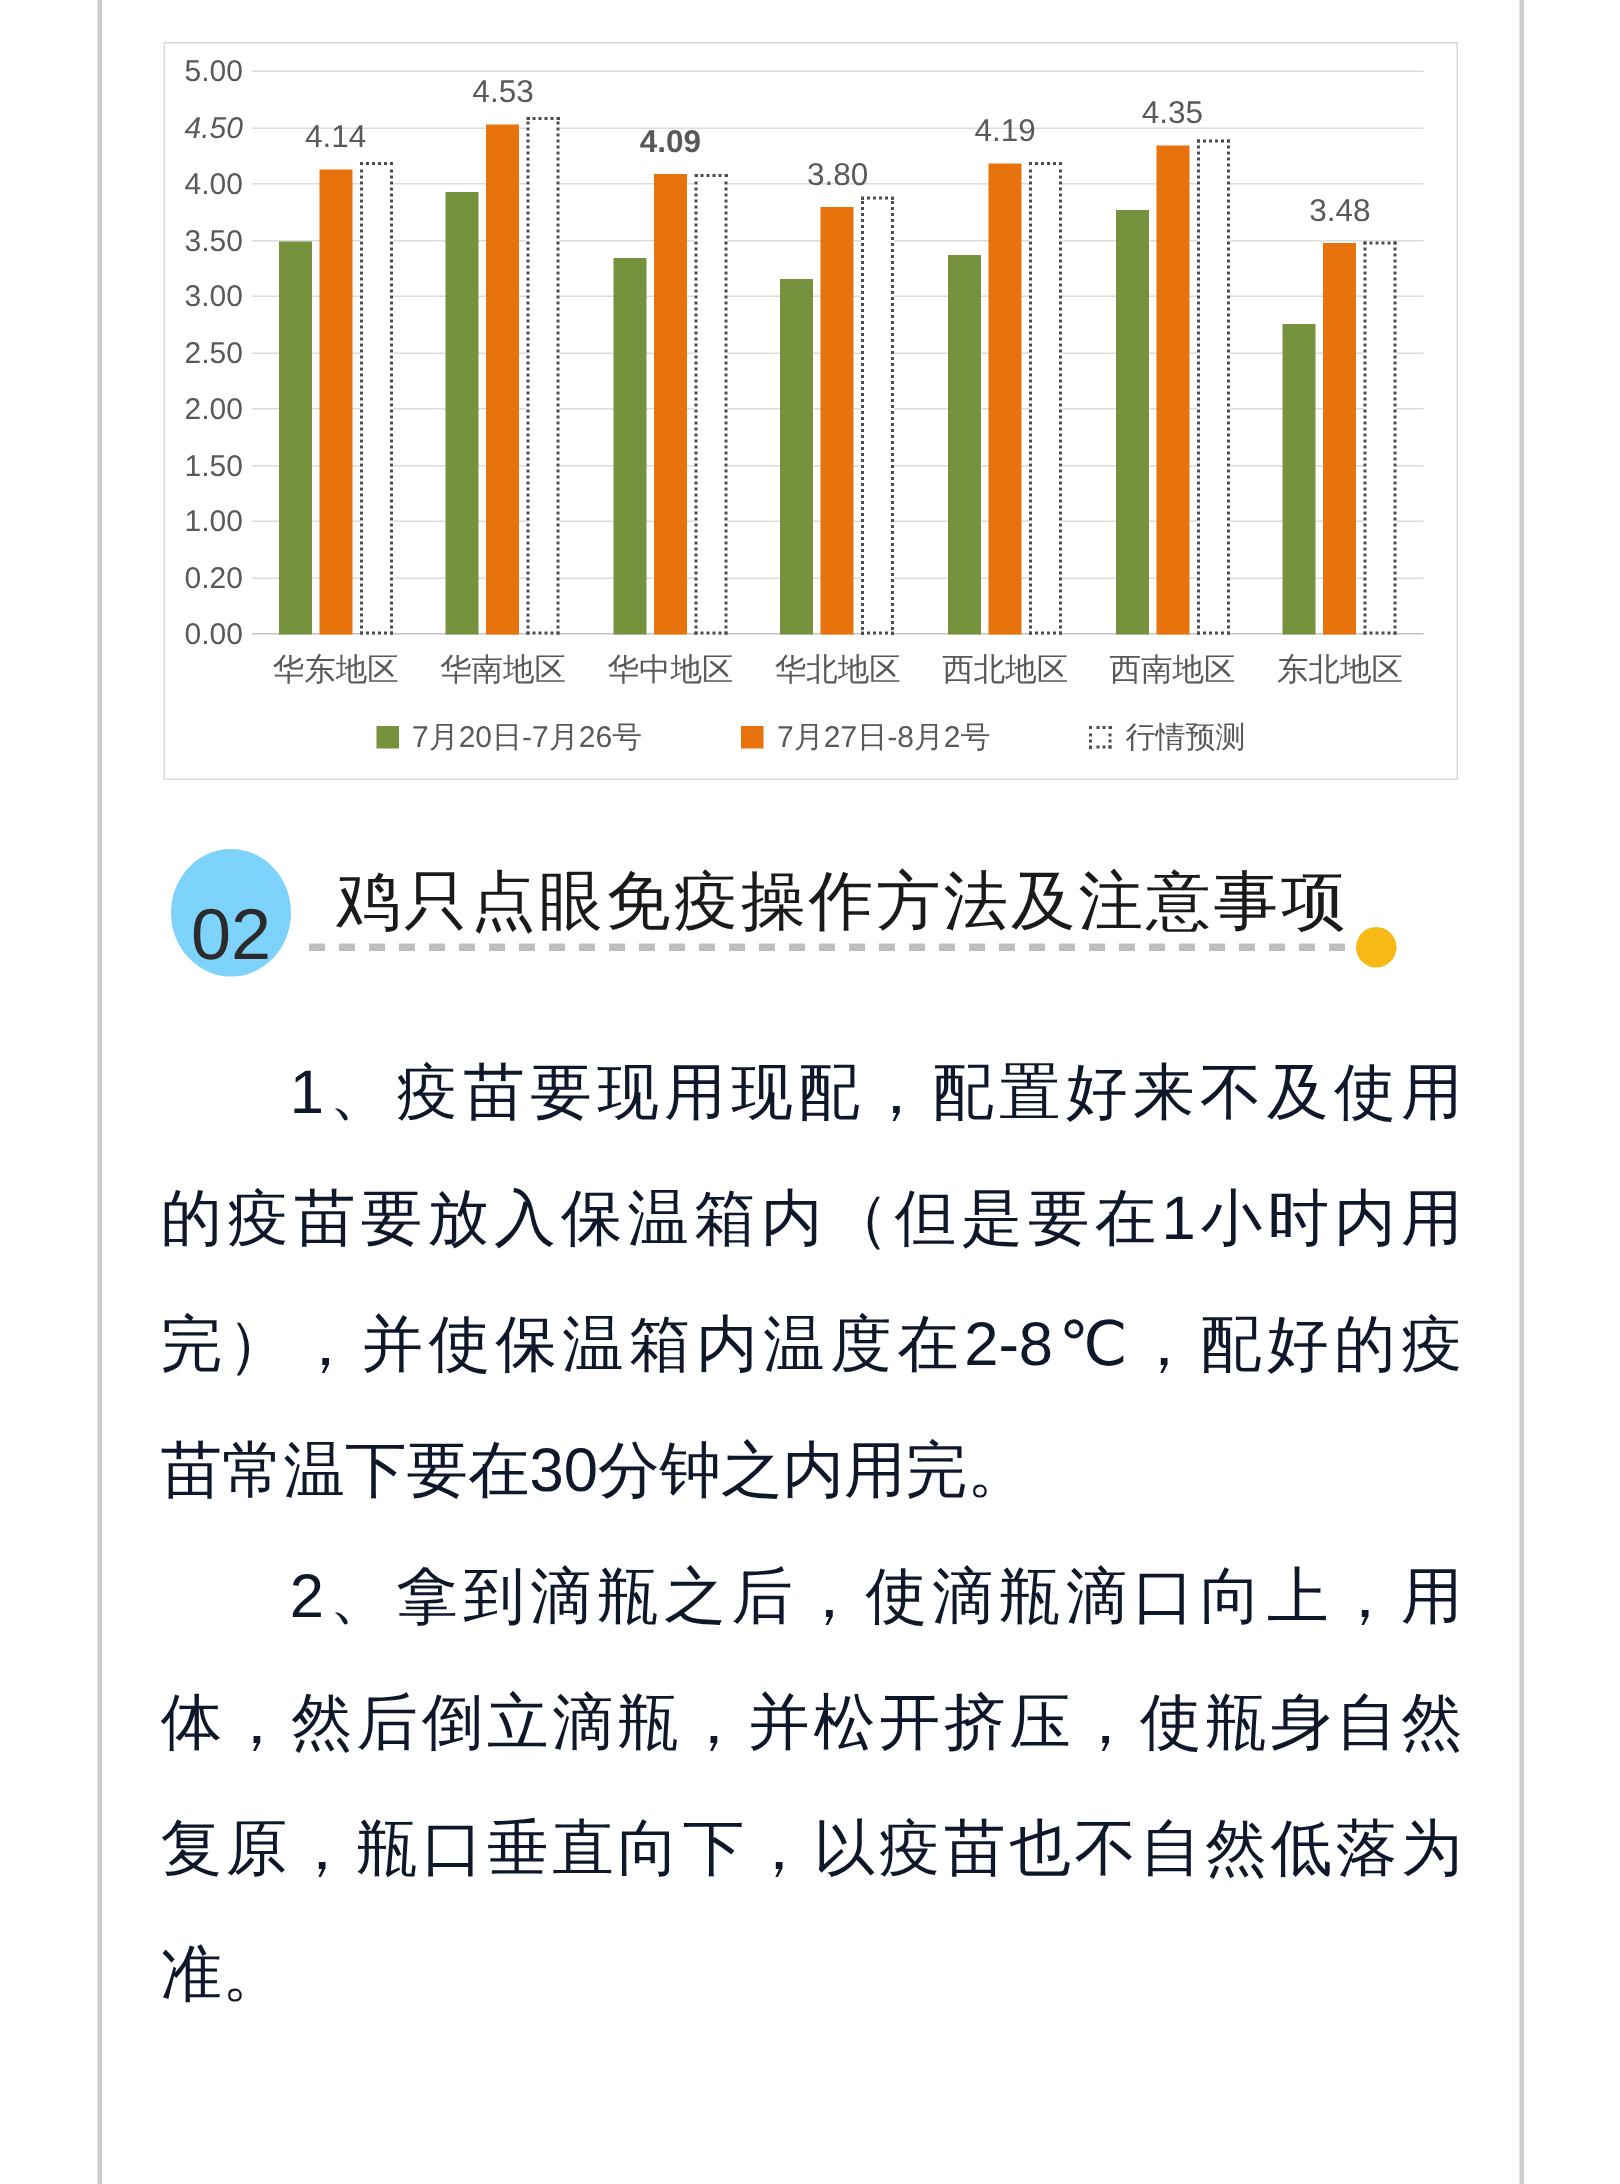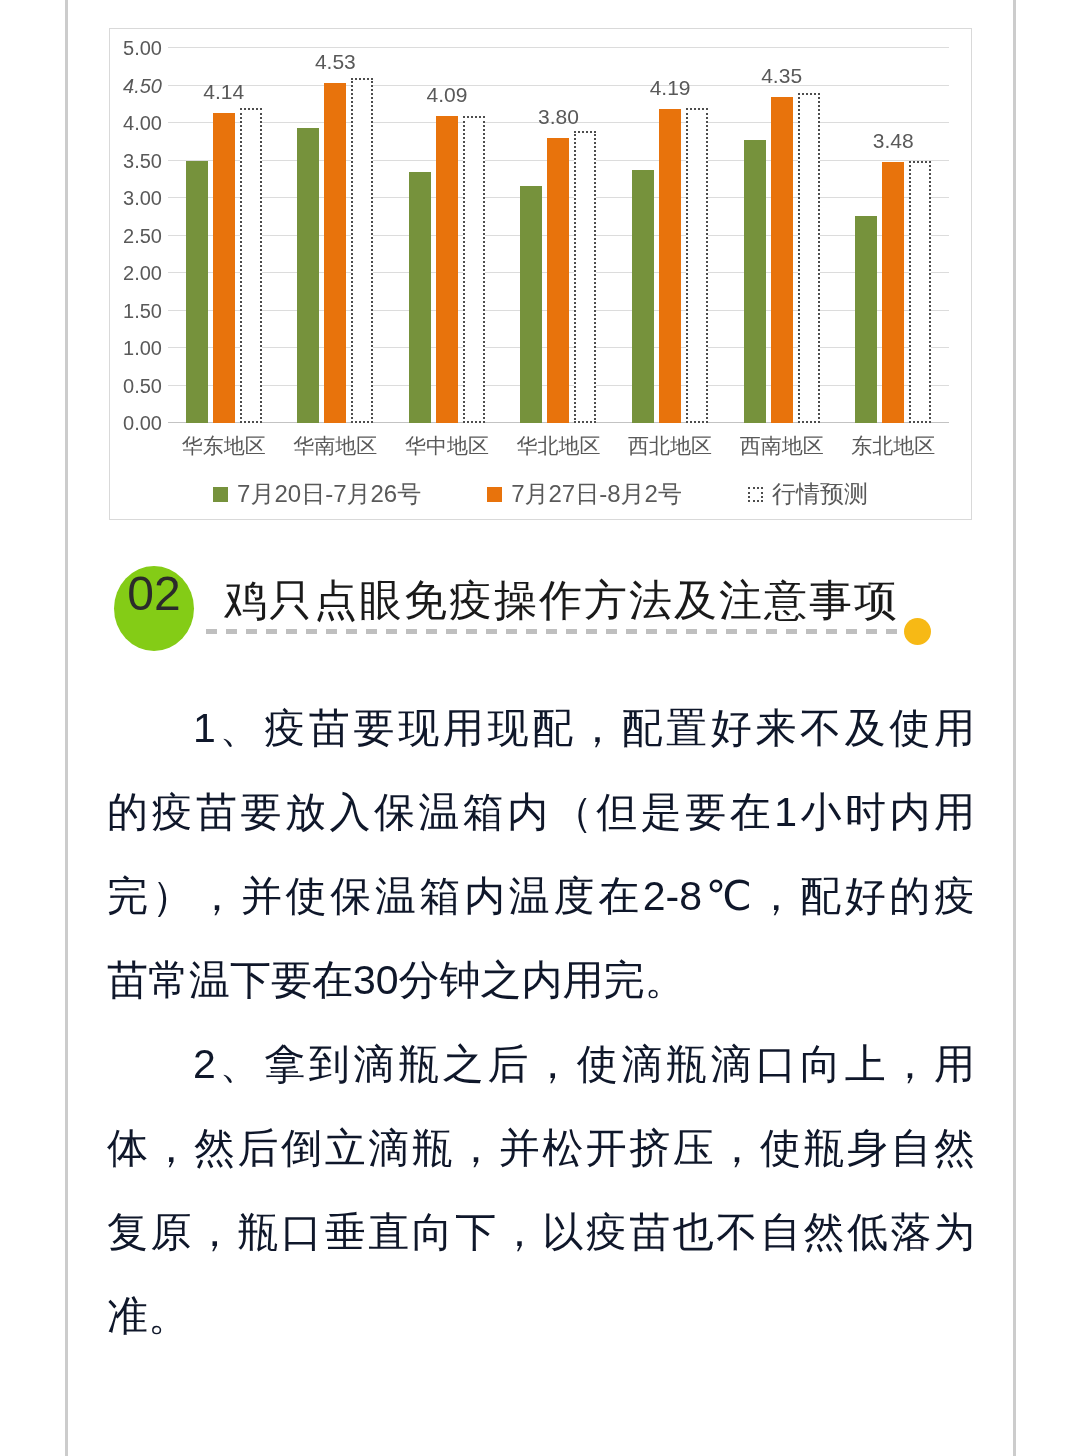--- a/index.html
+++ b/index.html
@@ -20,27 +20,27 @@
   .gridline.base{background:#c3c3c3;}
   .bar-group{position:absolute;bottom:0;height:100%;display:flex;align-items:flex-end;
              justify-content:center;gap:5px;}
   .bar{width:22px;}
   .bar.dotted{background:#ffffff;border:2px dotted #4d4d4d;box-sizing:border-box;}
   .bar-label{position:absolute;left:0;right:0;text-align:center;font-size:21px;color:#595959;}
   .cats{position:absolute;left:58px;top:403px;width:781px;display:flex;}
   .cat{flex:1;text-align:center;font-size:21px;color:#595959;}
   .legend{position:absolute;left:0;right:0;top:449px;display:flex;justify-content:center;
           align-items:center;gap:66px;}
-  .legend-item{display:flex;align-items:center;gap:9px;font-size:24px;color:#595959;}
+  .legend-item{display:flex;align-items:center;gap:9px;font-size:20px;color:#595959;}
   .swatch{width:15px;height:15px;}
   .swatch.dotted{background:#ffffff;border:2px dotted #4d4d4d;box-sizing:border-box;}
 
   
   .badge{position:absolute;left:114px;top:566px;width:80px;height:85px;border-radius:50%;
-         background:#84cc16;display:flex;align-items:flex-start;justify-content:center;
+         background:#7dd3fc;display:flex;align-items:flex-end;justify-content:center;
          font-size:48px;font-weight:500;color:#2b2b2b;}
   .section-title{position:absolute;left:224px;top:572px;font-size:43px;font-weight:400;
                  color:#1a1a1a;letter-spacing:2px;white-space:nowrap;}
   .dashes{position:absolute;left:206px;top:629px;width:696px;height:5px;
           background:repeating-linear-gradient(90deg,#bfbfbf 0 11px,transparent 11px 20px);}
   .end-dot{position:absolute;left:904px;top:618px;width:27px;height:27px;border-radius:50%;
            background:#f7b915;}
 
   
   .article{position:absolute;left:107px;top:686px;width:868px;}
@@ -52,21 +52,21 @@
 </head>
 <body>
 
 <div class="page">
   <div class="edge left"></div>
   <div class="edge right"></div>
 
   <div class="chart-card">
     <div class="yticks" id="yticks">
         <div class="ytick" style="bottom: 0%;">0.00</div>
-        <div class="ytick" style="bottom: 10%;">0.50</div>
+        <div class="ytick" style="bottom: 10%;">0.20</div>
         <div class="ytick" style="bottom: 20%;">1.00</div>
         <div class="ytick" style="bottom: 30%;">1.50</div>
         <div class="ytick" style="bottom: 40%;">2.00</div>
         <div class="ytick" style="bottom: 50%;">2.50</div>
         <div class="ytick" style="bottom: 60%;">3.00</div>
         <div class="ytick" style="bottom: 70%;">3.50</div>
         <div class="ytick" style="bottom: 80%;">4.00</div>
         <div class="ytick" style="bottom: 90%; font-style: italic;">4.50</div>
         <div class="ytick" style="bottom: 100%;">5.00</div>
       </div>
@@ -91,21 +91,21 @@
         <div class="bar-group" style="left: 14.2857%; width: 14.2857%;">
           <div class="bar" style="height: 78.6%; background: rgb(118, 146, 60);"></div>
           <div class="bar" style="height: 90.6%; background: rgb(232, 115, 12);"></div>
           <div class="bar dotted" style="height: 92%;"></div>
           <div class="bar-label" style="bottom: calc(90.6% + 9px);">4.53</div>
         </div>
         <div class="bar-group" style="left: 28.5714%; width: 14.2857%;">
           <div class="bar" style="height: 67%; background: rgb(118, 146, 60);"></div>
           <div class="bar" style="height: 81.8%; background: rgb(232, 115, 12);"></div>
           <div class="bar dotted" style="height: 82%;"></div>
-          <div class="bar-label" style="bottom: calc(81.8% + 9px);">4.09</div>
+          <div class="bar-label" style="bottom: calc(81.8% + 9px); font-weight: bold;">4.09</div>
         </div>
         <div class="bar-group" style="left: 42.8571%; width: 14.2857%;">
           <div class="bar" style="height: 63.2%; background: rgb(118, 146, 60);"></div>
           <div class="bar" style="height: 76%; background: rgb(232, 115, 12);"></div>
           <div class="bar dotted" style="height: 78%;"></div>
           <div class="bar-label" style="bottom: calc(76% + 9px);">3.80</div>
         </div>
         <div class="bar-group" style="left: 57.1429%; width: 14.2857%;">
           <div class="bar" style="height: 67.4%; background: rgb(118, 146, 60);"></div>
           <div class="bar" style="height: 83.8%; background: rgb(232, 115, 12);"></div>

